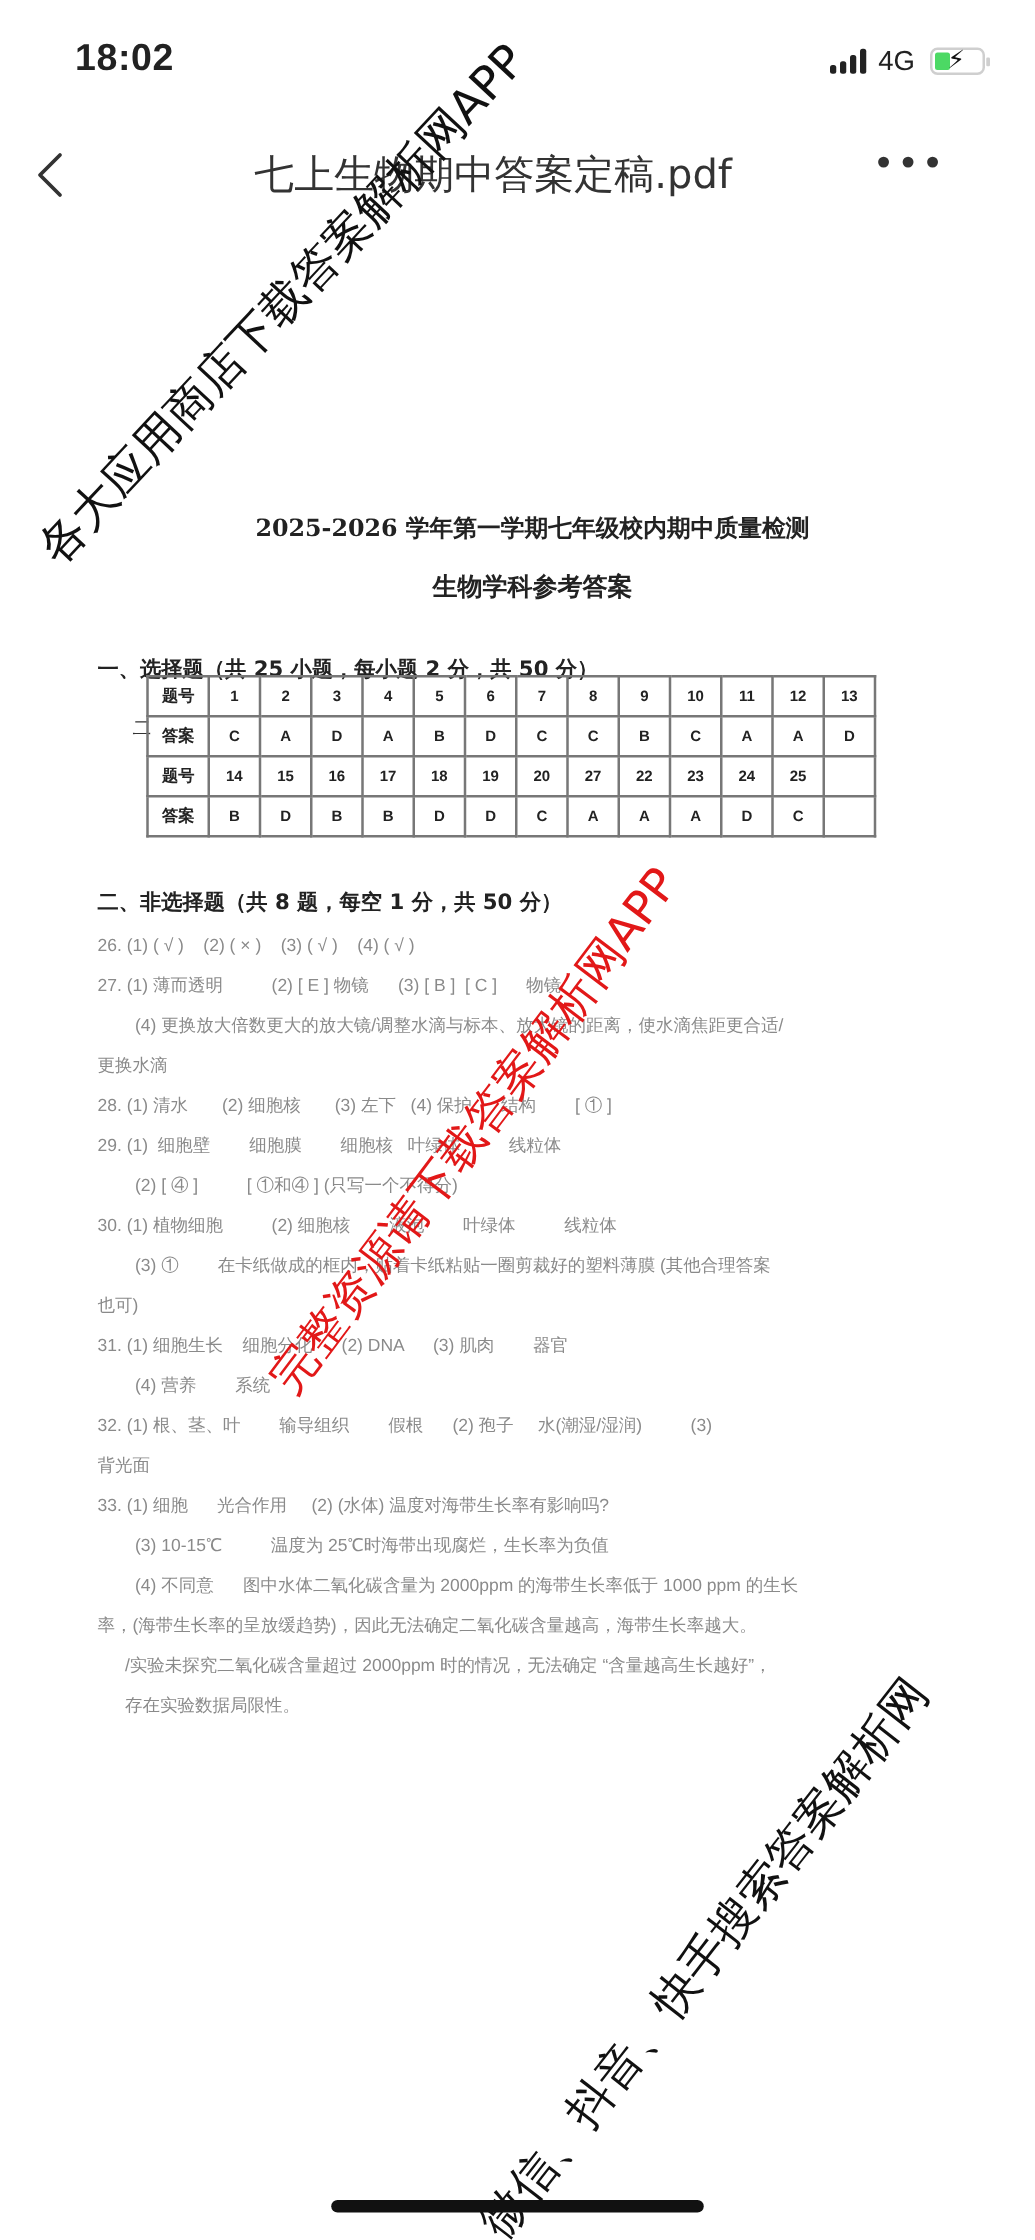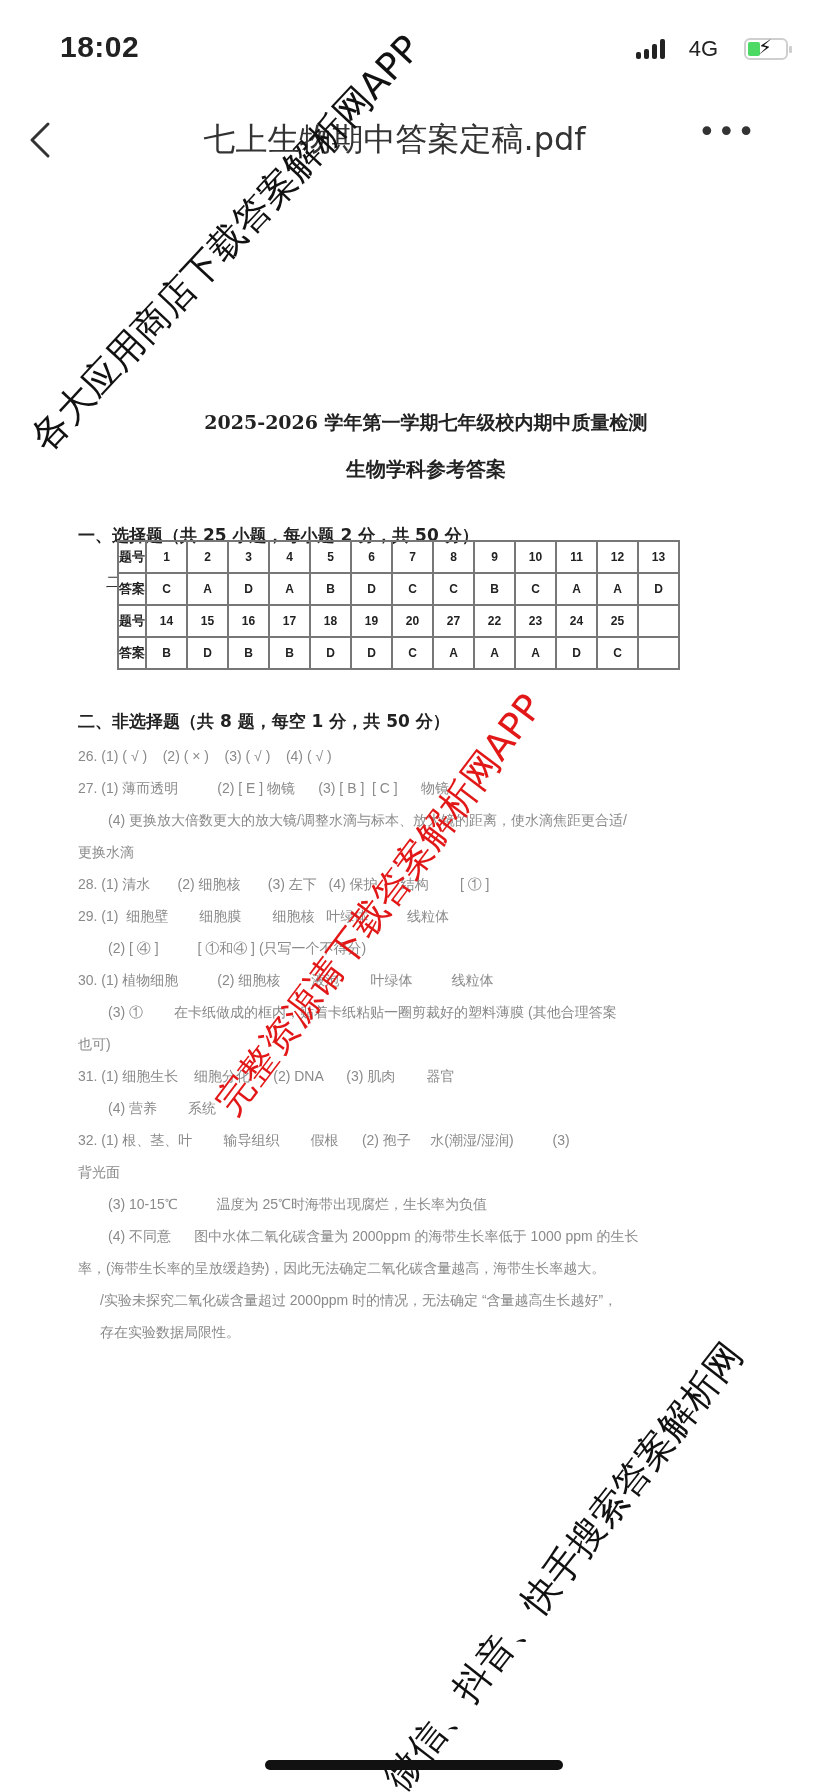--- a/index.html
+++ b/index.html
@@ -2,21 +2,21 @@
 <html><head>
 <meta charset="utf-8">
 <style>
   * { box-sizing: border-box; margin: 0; padding: 0; }
   html, body { width: 828px; height: 1792px; background: #ffffff; overflow: hidden; }
   body { position: relative; font-family: "DejaVu Sans", sans-serif; color: #111; }
 
   
   .status-bar { position: absolute; top: 0; left: 0; width: 828px; height: 100px; padding-left: 32px; }
   .status-time { position: absolute; left: 60px; top: 30px; font-family: "Liberation Sans", sans-serif; font-size: 30px; font-weight: 600; color: #222; letter-spacing: 0.5px; }
-  .status-right { position: absolute; right: 40px; top: 36px; display: flex; align-items: center; gap: 20px; }
+  .status-right { position: absolute; right: 40px; top: 36px; display: flex; align-items: center; gap: 6px; }
   .signal { display: flex; align-items: flex-end; gap: 3px; height: 20px; }
   .signal span { width: 5px; background: #222; border-radius: 2px; display: block; }
   .net { font-family: "Liberation Sans", sans-serif; font-size: 22px; color: #222; margin-left: 4px; }
   .battery { position: relative; width: 44px; height: 22px; border: 2px solid #cfcfcf; border-radius: 6px; margin-left: 6px; }
   .battery .fill { position: absolute; left: 2px; top: 2px; width: 12px; height: 14px; background: #4cd964; border-radius: 2px; }
   .battery .bolt { position: absolute; left: 12px; top: -3px; font-size: 20px; color: #111; line-height: 1; }
   .battery .nub { position: absolute; right: -6px; top: 6px; width: 3px; height: 7px; background: #cfcfcf; border-radius: 1px; }
 
   
   .nav-bar { position: absolute; top: 100px; left: 0; width: 789px; height: 80px; }
@@ -25,21 +25,21 @@
   .more-btn { position: absolute; right: 32px; top: 14px; font-size: 30px; color: #333; letter-spacing: 2px; }
 
   
   .doc { position: absolute; top: 410px; left: 0; width: 828px; }
   .doc-title { text-align: center; font-family: "DejaVu Serif", serif; font-weight: bold; font-size: 19px; color: #222; margin-left: 24px; }
   .doc-subtitle { text-align: center; font-family: "DejaVu Sans", sans-serif; font-weight: bold; font-size: 20px; color: #222; margin-top: 20px; margin-left: 24px; }
   .section-heading { position: absolute; left: 78px; font-weight: bold; font-size: 17px; color: #222; margin-top: 18px; }
 
   table.answers { position: absolute; left: 117px; top: 130px; border-collapse: collapse; }
   table.answers td { border: 2px solid #777; width: 41px; height: 32px; text-align: center; font-family: "Liberation Sans", sans-serif; font-weight: bold; font-size: 12px; color: #222; }
-  table.answers td.hdr { width: 28px; font-size: 13px; }
+  table.answers td.hdr { width: 49px; font-size: 13px; }
   .margin-mark { position: absolute; left: 106px; top: 163px; font-size: 15px; color: #333; }
 
   .answer-lines { position: absolute; left: 78px; top: 330px; width: 680px; font-family: Liberation Sans, sans-serif; font-size: 14px; color: #8a8a8a; }
   .answer-lines .ln { height: 32px; line-height: 32px; white-space: pre; overflow: hidden; }
   .answer-lines .ln.indent { padding-left: 30px; }
   .answer-lines .ln.indent-xs { padding-left: 22px; }
 
   
   .wm { position: absolute; white-space: nowrap; transform-origin: left center; pointer-events: none; }
   .wm-top { left: 38px; top: 420px; font-size: 37px; color: #111; transform: rotate(-47deg); font-weight: normal; }
@@ -169,20 +169,21 @@
     <div class="ln">28. (1) 清水       (2) 细胞核       (3) 左下   (4) 保护      结构        [ ① ]</div>
     <div class="ln">29. (1)  细胞壁        细胞膜        细胞核   叶绿体          线粒体</div>
     <div class="ln indent">(2) [ ④ ]          [ ①和④ ] (只写一个不得分)</div>
     <div class="ln">30. (1) 植物细胞          (2) 细胞核        液泡        叶绿体          线粒体</div>
     <div class="ln indent">(3) ①        在卡纸做成的框内，贴着卡纸粘贴一圈剪裁好的塑料薄膜 (其他合理答案</div>
     <div class="ln">也可)</div>
     <div class="ln">31. (1) 细胞生长    细胞分化      (2) DNA      (3) 肌肉        器官</div>
     <div class="ln indent">(4) 营养        系统</div>
     <div class="ln">32. (1) 根、茎、叶        输导组织        假根      (2) 孢子     水(潮湿/湿润)          (3)</div>
     <div class="ln">背光面</div>
+    <div class="ln">33. (1) 细胞      光合作用     (2) (水体) 温度对海带生长率有影响吗?</div>
     <div class="ln indent">(3) 10-15℃          温度为 25℃时海带出现腐烂，生长率为负值</div>
     <div class="ln indent">(4) 不同意      图中水体二氧化碳含量为 2000ppm 的海带生长率低于 1000 ppm 的生长</div>
     <div class="ln">率，(海带生长率的呈放缓趋势)，因此无法确定二氧化碳含量越高，海带生长率越大。</div>
     <div class="ln indent-xs">/实验未探究二氧化碳含量超过 2000ppm 时的情况，无法确定 “含量越高生长越好”，</div>
     <div class="ln indent-xs">存在实验数据局限性。</div>
   </div>
 </div>
 
 <div class="wm wm-top">各大应用商店下载答案解析网APP</div>
 <div class="wm wm-red">完整资源请下载答案解析网APP</div>

